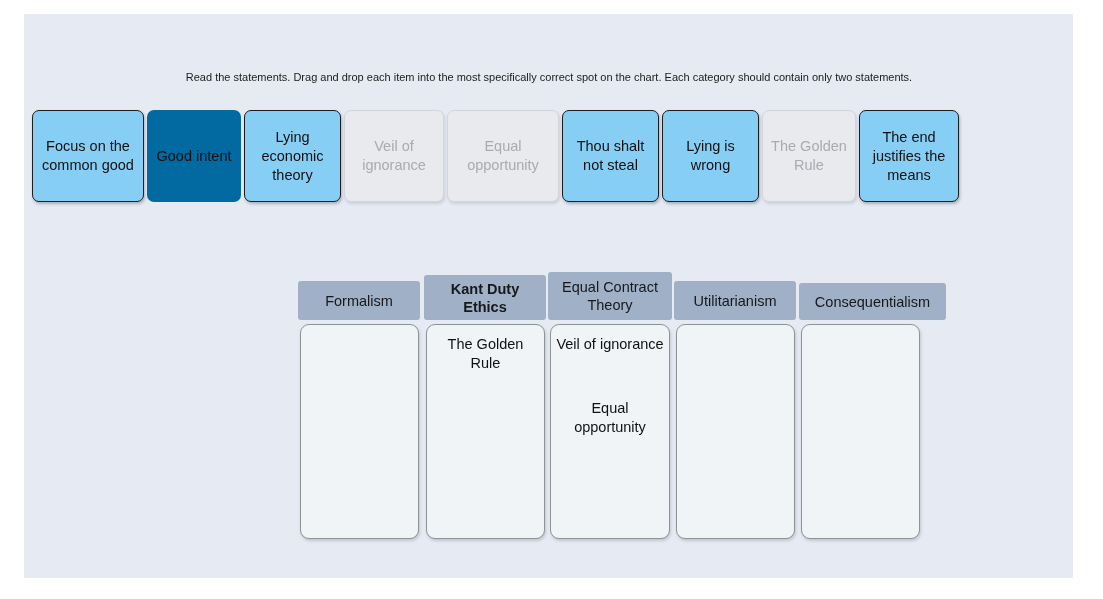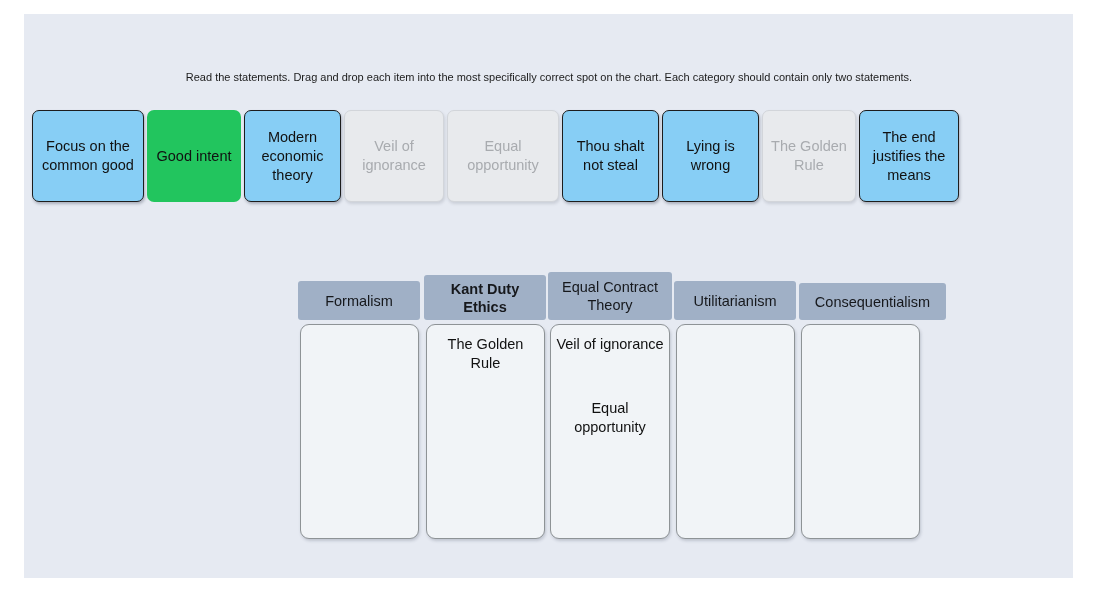--- a/index.html
+++ b/index.html
@@ -63,21 +63,21 @@
   }
 
   .tile.active {
     background: #87CEF5;
     border: 1.4px solid #1d1d1d;
     color: #111111;
     box-shadow: 1px 2px 3px rgba(60,70,90,0.35);
   }
 
   .tile.dragging {
-    background: #22c55e;
+    background: #0369a1;
     border: 1.4px solid transparent;
     color: #111111;
     box-shadow: none;
   }
 
   .tile.used {
     background: #e8eaed;
     border: 1.2px solid #d2d5da;
     color: #a8abaf;
     box-shadow: 1px 2px 3px rgba(60,70,90,0.16);
@@ -157,21 +157,21 @@
   <div id="instructions">Read the statements. Drag and drop each item into the most specifically correct spot on the chart. Each category should contain only two statements.</div>
 
   <div id="tile-tray">
       <div class="tile active w-106">
         <span>Focus on the common good</span>
       </div>
       <div class="tile dragging w-94">
         <span>Good intent</span>
       </div>
       <div class="tile active w-97">
-        <span>Modern economic theory</span>
+        <span>Lying economic theory</span>
       </div>
       <div class="tile used w-100">
         <span>Veil of ignorance</span>
       </div>
       <div class="tile used w-106">
         <span>Equal opportunity</span>
       </div>
       <div class="tile active w-97">
         <span>Thou shalt not steal</span>
       </div>

